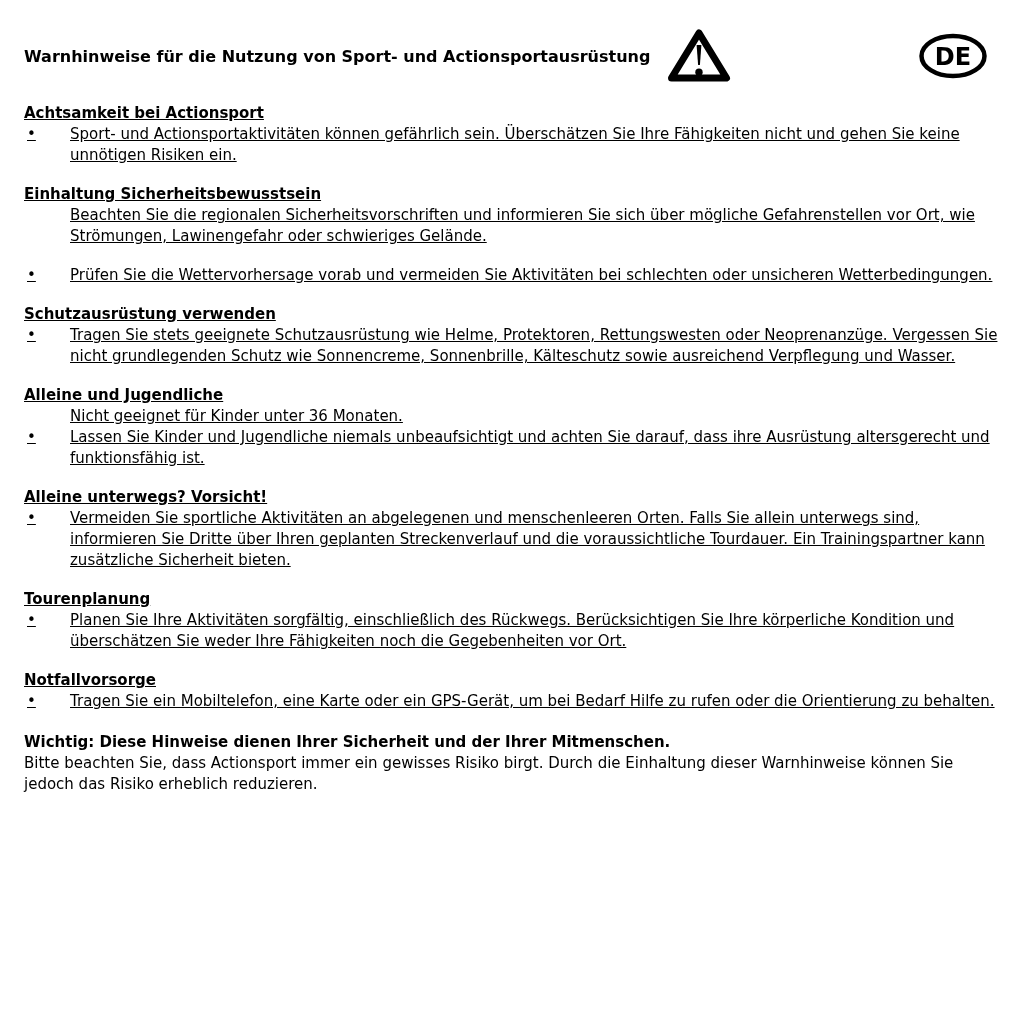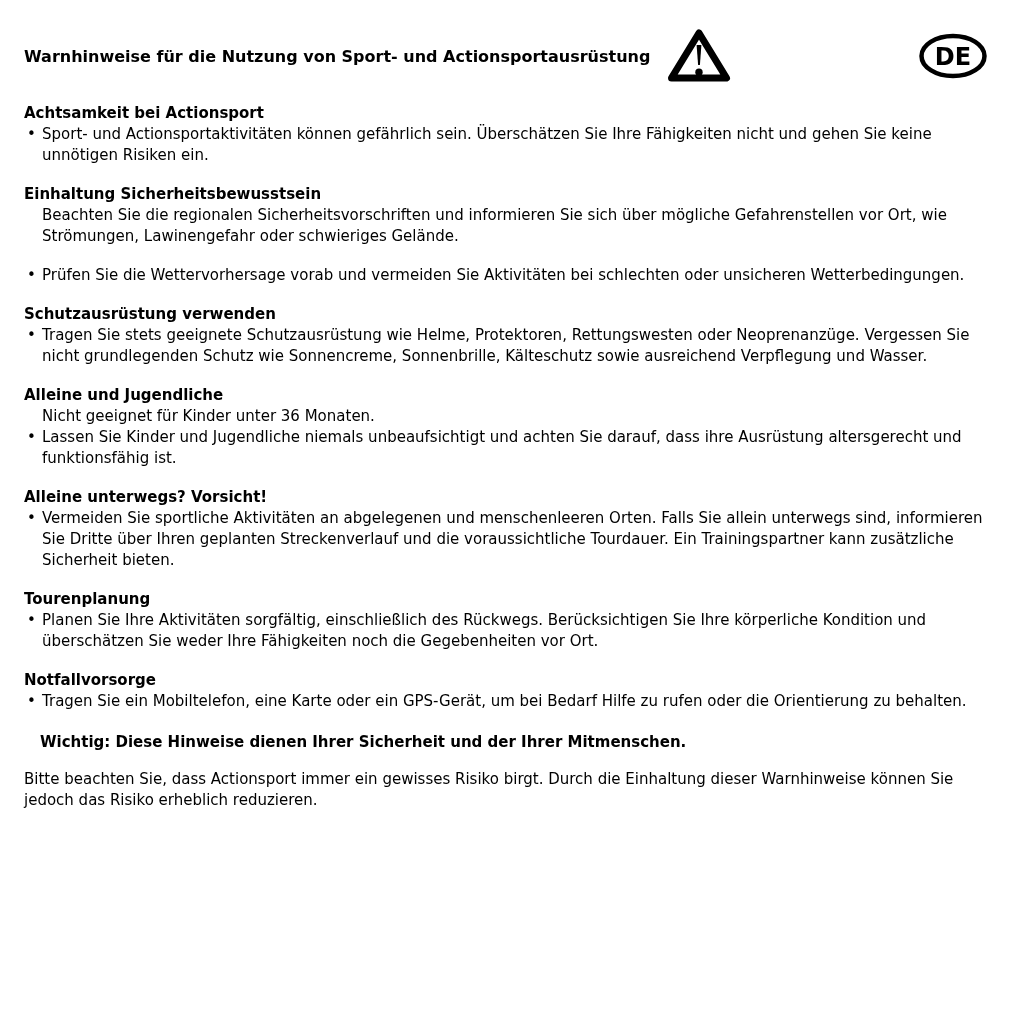--- a/index.html
+++ b/index.html
@@ -41,46 +41,47 @@
     margin-right: 18px;
     flex: 0 0 auto;
     display: block;
   }
   .badge text {
     font-family: "DejaVu Sans", sans-serif;
     font-weight: bold;
     font-size: 24px;
   }
   
-  .section { margin-bottom: 18px; }
+  .section { margin-bottom: 18px; text-decoration: underline; }
   .section-heading {
     font-weight: bold;
     font-size: 15px;
     margin: 0;
     line-height: 21px;
   }
   .item {
     display: flex;
     align-items: flex-start;
   }
   .marker {
     flex: 0 0 18px;
     width: 18px;
     text-align: left;
     padding-left: 3px;
   }
   .item-text {
     flex: 1 1 auto;
     max-width: 964px;
+    margin-left: 28px;
   }
   
   .footer { margin-top: 20px; }
   .footer-heading {
     font-weight: bold;
-    margin: 16px;
+    margin: 0;
     font-size: 15px;
     line-height: 21px;
   }
 </style>
 </head>
 <body>
 
 <div class="page">
 
   <div class="header">

